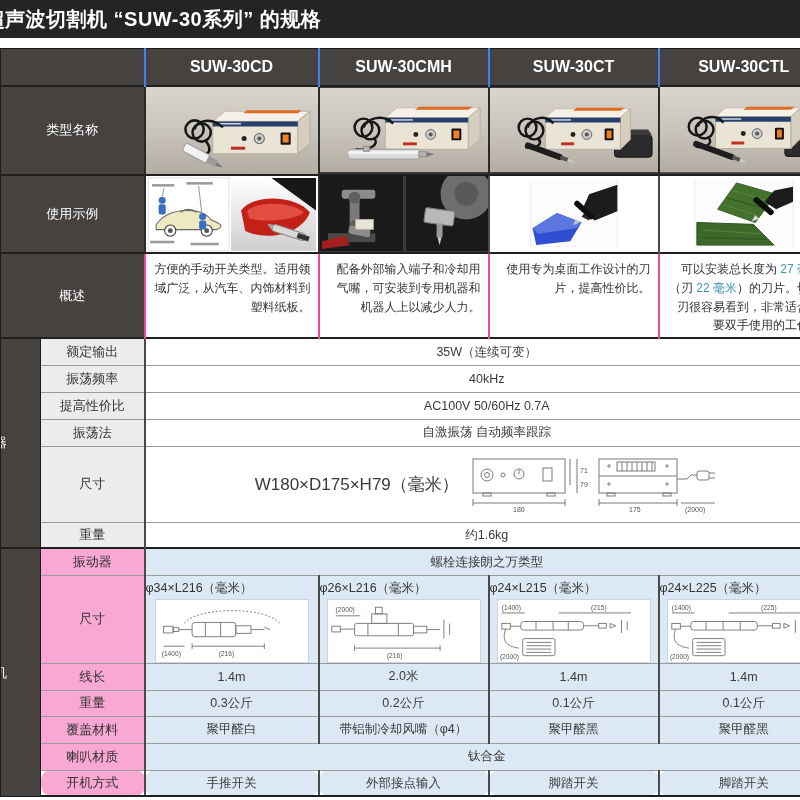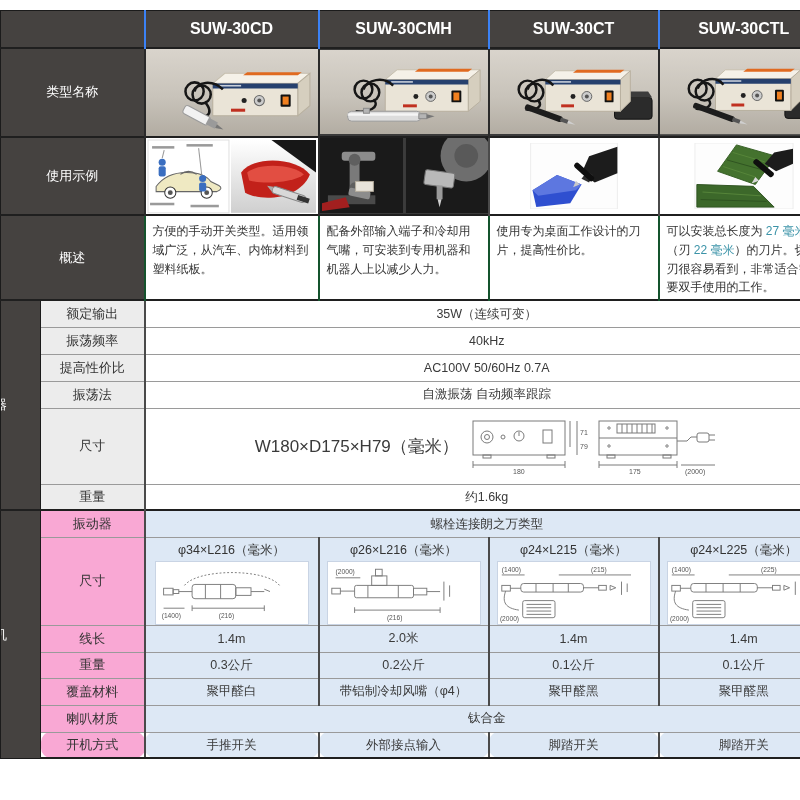--- a/index.html
+++ b/index.html
@@ -13,41 +13,45 @@
   td{border:1px solid #9a9a9a;padding:0;overflow:hidden;}
   .dark{background:#454240;color:#fff;border-color:#1b1b1b;}
   .rowlab{font-size:13px;text-align:center;font-weight:normal;}
   .hdrc{font-size:16px;font-weight:bold;text-align:center;border-left:2px solid #3b82f6;}
   tr.sec td{border-top:2px solid #1f1f1f;}
   tr.last td{border-bottom:2px solid #1f1f1f;border-radius:10px;}
   .sub{background:#ececec;color:#333;font-size:13px;text-align:center;}
   .sub.b{background:#f9a8d4;}
   .val{background:#fff;color:#3a3a3a;font-size:12.5px;text-align:center;border-left:2px solid #4a4a4a;}
   .valb{background:#dde8f5;color:#3a3a3a;font-size:12.5px;text-align:center;border-left:2px solid #4a4a4a;}
-  .ovw{background:#fff;color:#333;font-size:12px;line-height:1.55;text-align:left;vertical-align:top;padding:6px 7px 0 7px;border-left:2px solid #14532d;}
+  .ovw{background:#fff;color:#333;font-size:12px;line-height:1.55;text-align:right;vertical-align:top;padding:6px 7px 0 7px;border-left:2px solid #ec4899;}
   .photo{background:#3a3a3a;border-left:2px solid #2a2a2a;}
   .photo svg{display:block;width:100%;height:100%;}
   .usagewhite{background:#fff;text-align:center;vertical-align:middle;border-left:2px solid #4a4a4a;}
   .usagewhite svg{display:inline-block;vertical-align:middle;}
   .gcol{position:relative;border-color:#1b1b1b;}
   .gchar{position:absolute;left:-7px;top:50%;transform:translateY(-50%);font-size:13px;color:#fff;}
   .hl{color:#3b93a8;}
   .oscsize{display:flex;align-items:center;justify-content:center;gap:10px;}
   .oscsize .txt{font-size:17px;color:#3a3a3a;}
   .vibcell{vertical-align:top;}
-  .dimlabel{font-size:12.5px;color:#333;padding:4px 0 2px 0;text-align:center;}
+  .dimlabel{font-size:12.5px;color:#333;padding:4px 0 2px 0;text-align:left;}
   .drawbox{background:#fff;border:1px solid #c9d4e4;margin:0 auto;width:152px;height:62px;}
   .drawbox svg{display:block;width:100%;height:100%;}
   .tech{stroke:#7a7a7a;fill:none;stroke-width:1;}
   .ttxt{font-size:7px;fill:#555;stroke:none;}
 </style>
 </head>
 <body>
 
 <div class="page">
+  <div class="titlebar">
+    <span class="tprefix">超</span>
+      <span class="ttl">声波切割机 “SUW-30系列” 的规格</span>
+  </div>
   <div class="gap"></div>
 
   <table class="spec">
     <colgroup>
         <col style="width:40px">
         <col style="width:104px">
         <col style="width:174px">
         <col style="width:170px">
         <col style="width:170px">
         <col style="width:170px">

